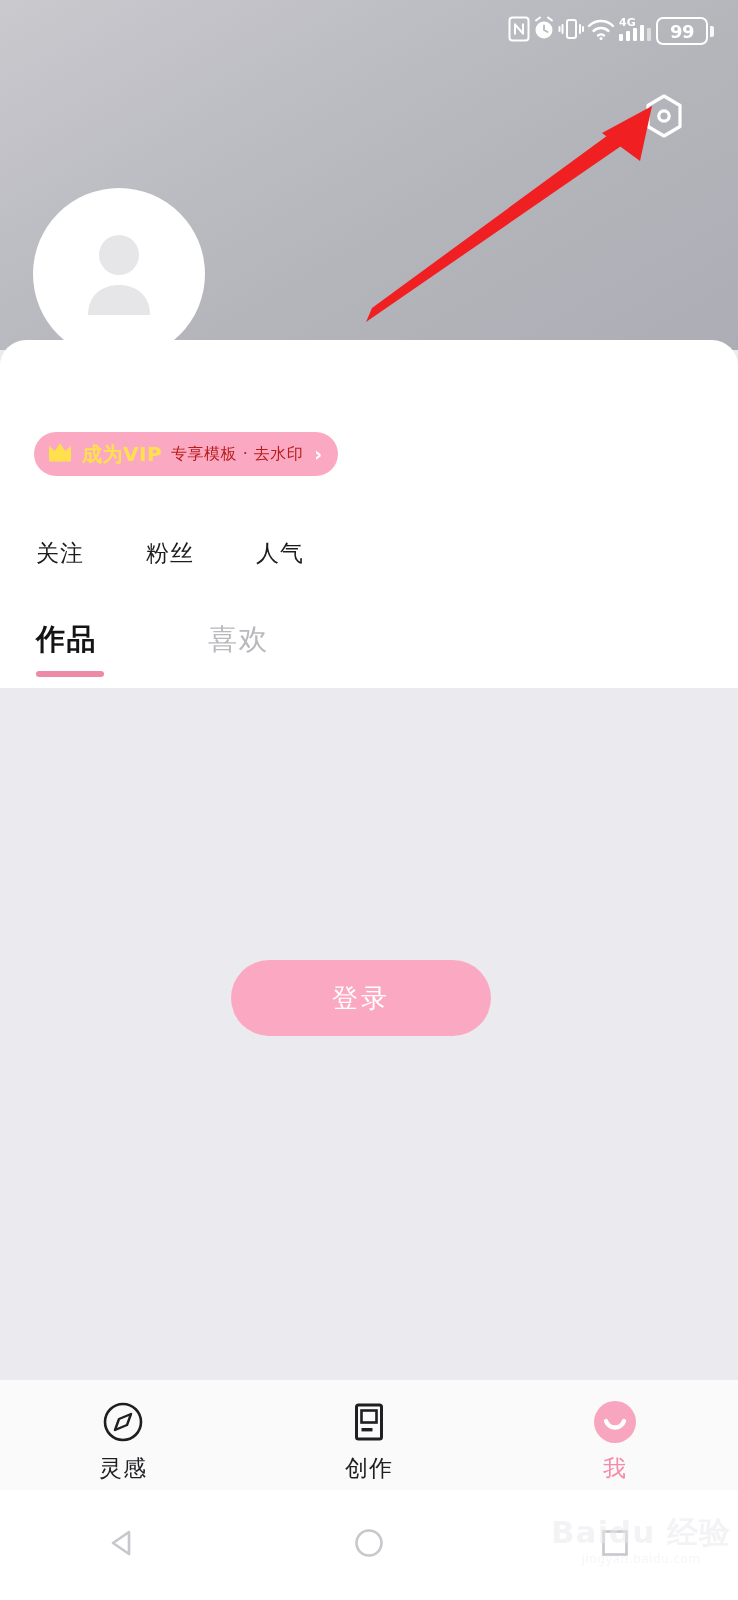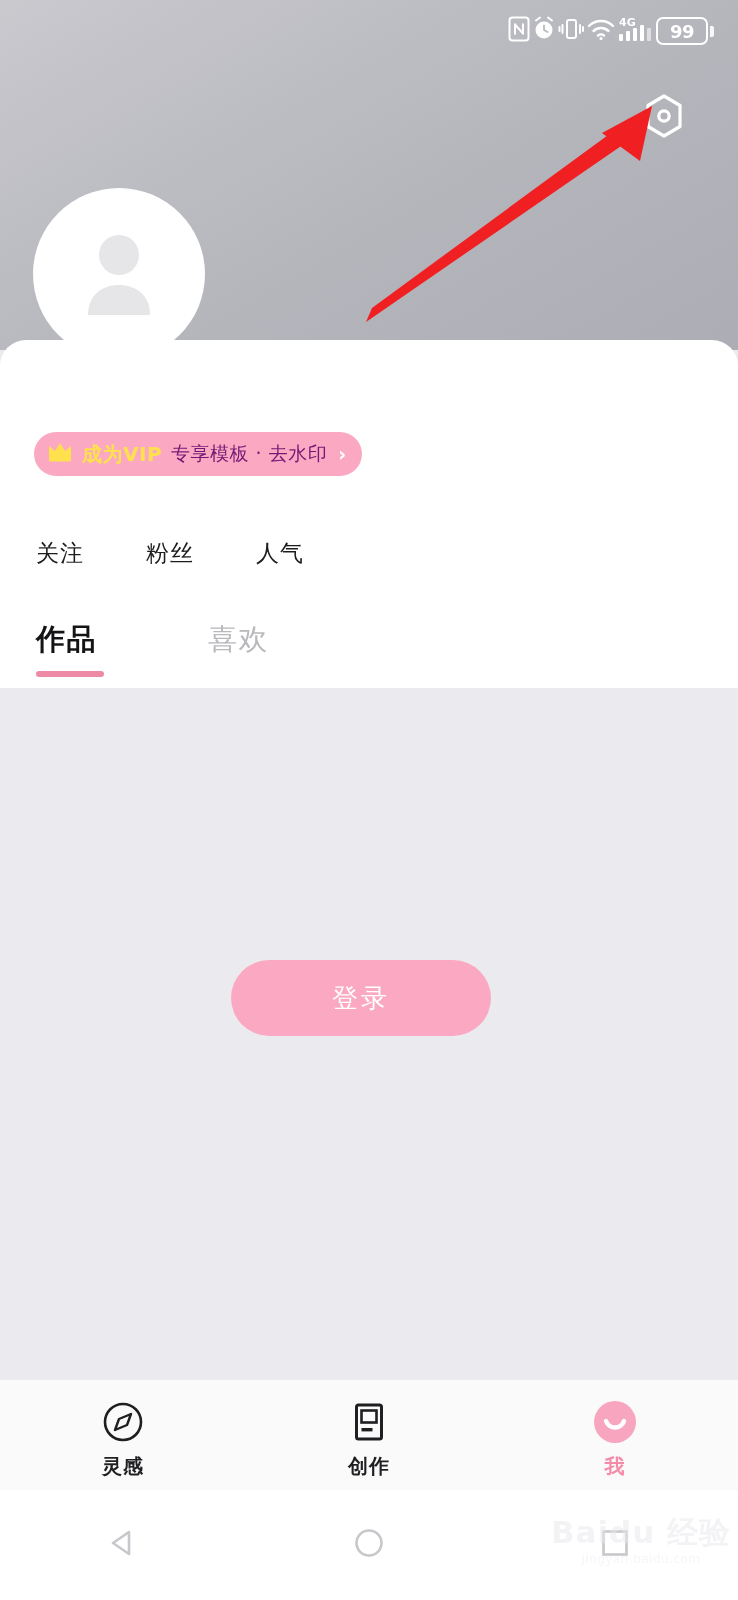--- a/index.html
+++ b/index.html
@@ -51,21 +51,21 @@
   }
 
   .vip-banner {
     position:absolute; top:92px; left:34px;
     height:44px; padding:0 16px 0 13px;
     background:#fba9c2; border-radius:22px;
     display:flex; align-items:center; gap:9px; cursor:pointer;
   }
   .crown { flex:0 0 auto; }
   .vip-strong { color:#ffe14d; font-size:20px; font-weight:700; letter-spacing:.5px; }
-  .vip-sub { color:#701a75; font-size:19px; font-weight:500; letter-spacing:.5px; }
+  .vip-sub { color:#b91c1c; font-size:16px; font-weight:500; letter-spacing:.5px; }
   .vip-chev { color:#fff; font-size:19px; font-weight:600; margin-left:2px; }
 
   .stats { position:absolute; top:198px; left:36px; display:flex; }
   .stat { width:110px; text-align:left; cursor:pointer; }
   .stat-label { font-size:23px; color:#1c1c1e; letter-spacing:1px; }
 
   .tabs { position:absolute; top:280px; left:36px; display:flex; align-items:flex-start; }
   .tab { width:172px; cursor:pointer; }
   .tab-label { font-size:29px; color:#b9b9bd; letter-spacing:1.5px; display:block; }
   .tab.active .tab-label { color:#141416; font-weight:700; }
@@ -87,21 +87,21 @@
   
   .bottomnav {
     position:absolute; top:1380px; left:0; width:738px; height:110px;
     background:#fafafa; display:flex; align-items:flex-start;
   }
   .navitem {
     flex:1; display:flex; flex-direction:column; align-items:center;
     padding-top:15px; cursor:pointer;
   }
   .nav-ico { height:54px; display:flex; align-items:center; justify-content:center; }
-  .nav-label { font-size:20px; color:#1f1f22; margin-top:4px; letter-spacing:1px;font-weight:bold; }
+  .nav-label { font-size:23px; color:#1f1f22; margin-top:4px; letter-spacing:1px; }
   .navitem.active .nav-label { color:#f58aa9; }
 
   
   .androidnav {
     position:absolute; top:1490px; left:0; width:738px; height:110px;
     background:#fff; display:flex; align-items:center; justify-content:space-around;
   }
   .and-btn { width:120px; display:flex; align-items:center; justify-content:center; cursor:pointer; }
 
   .watermark {

